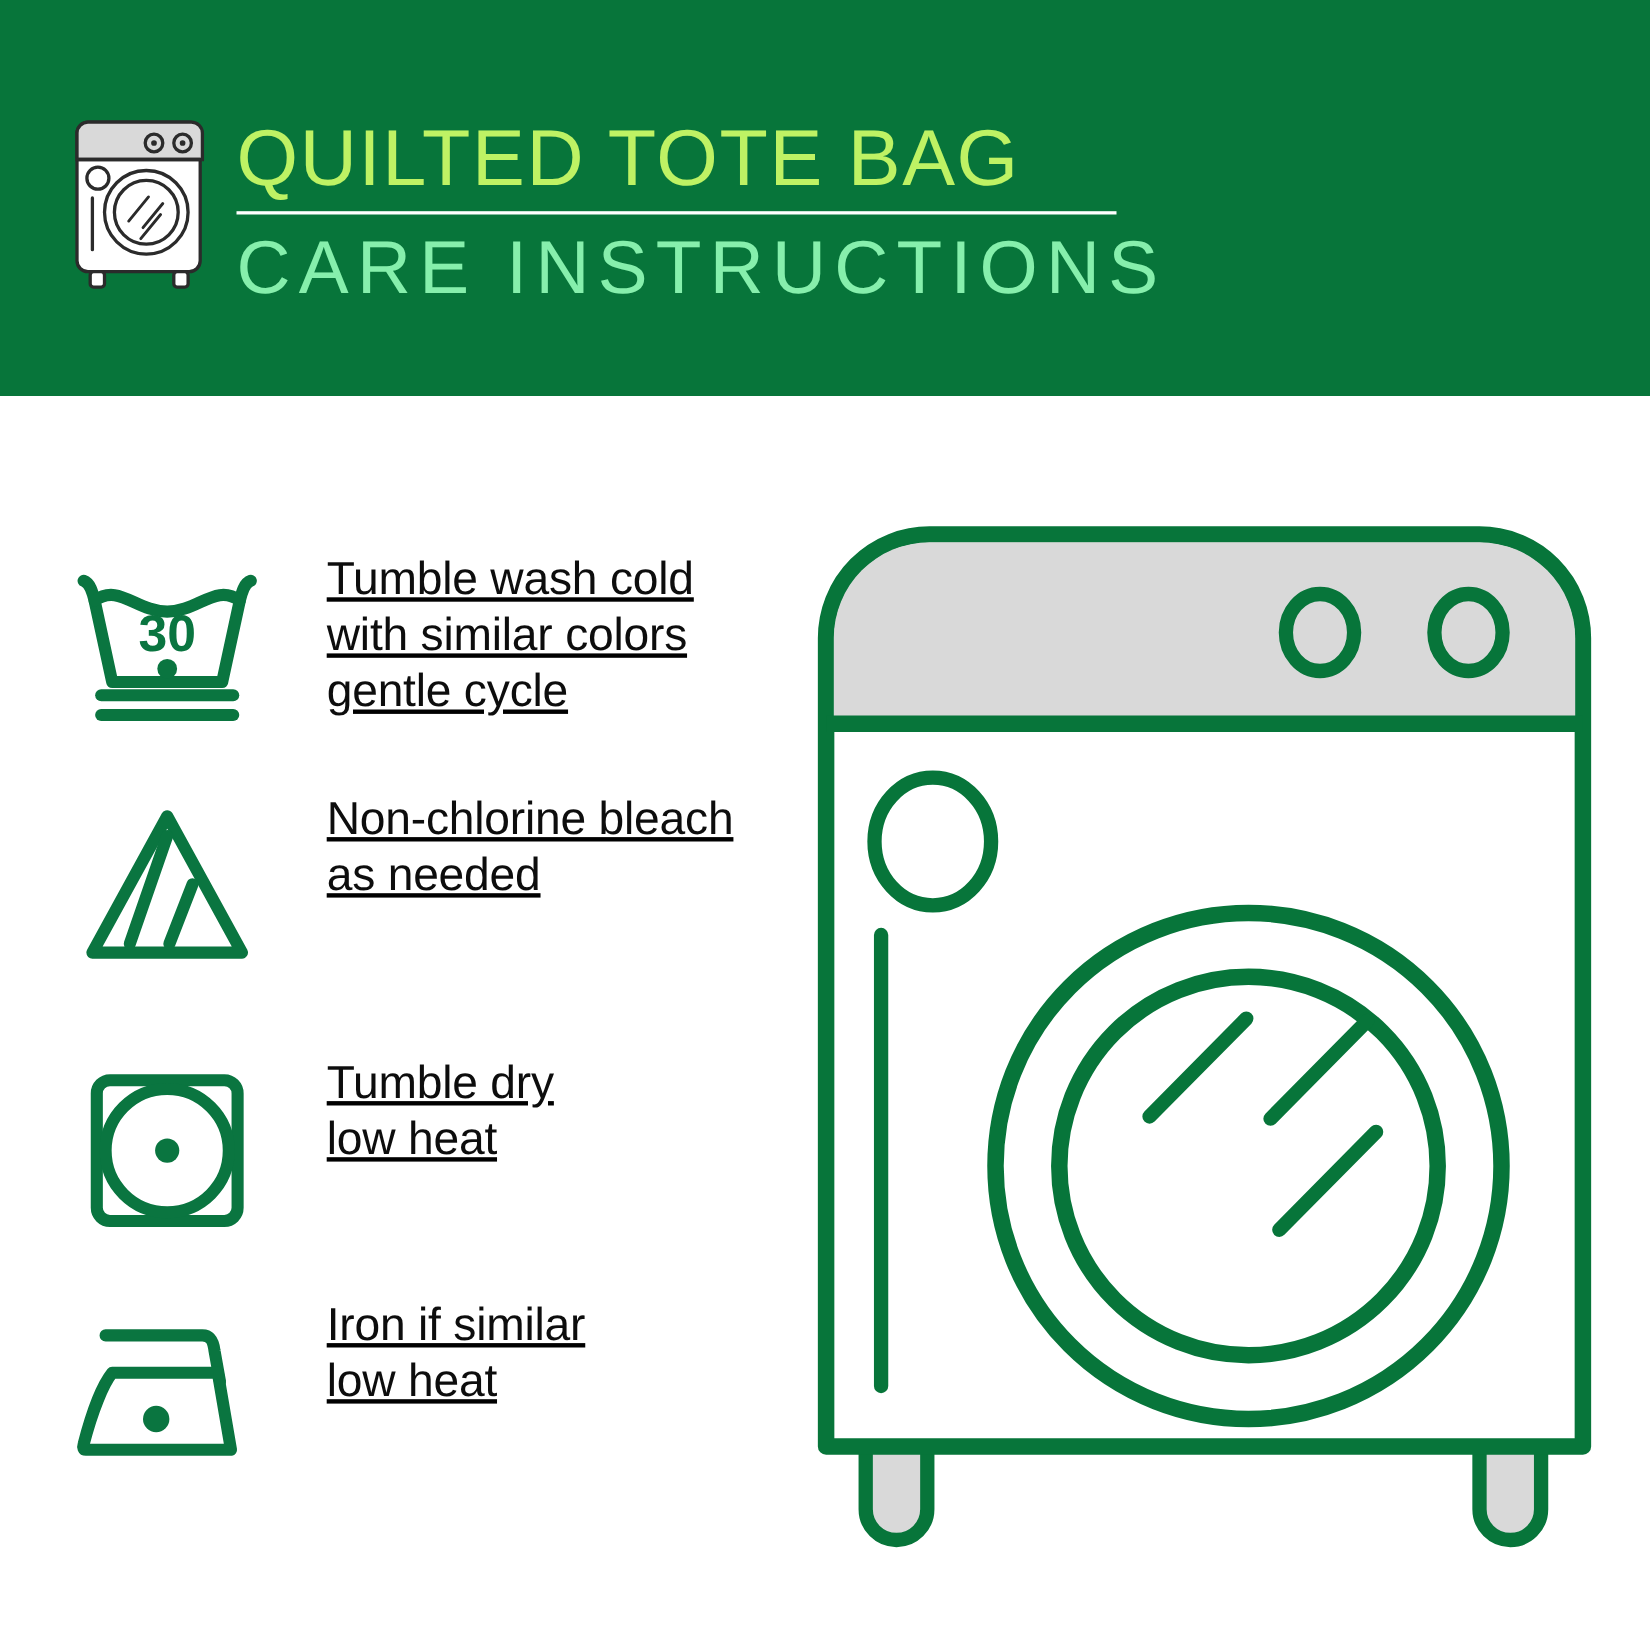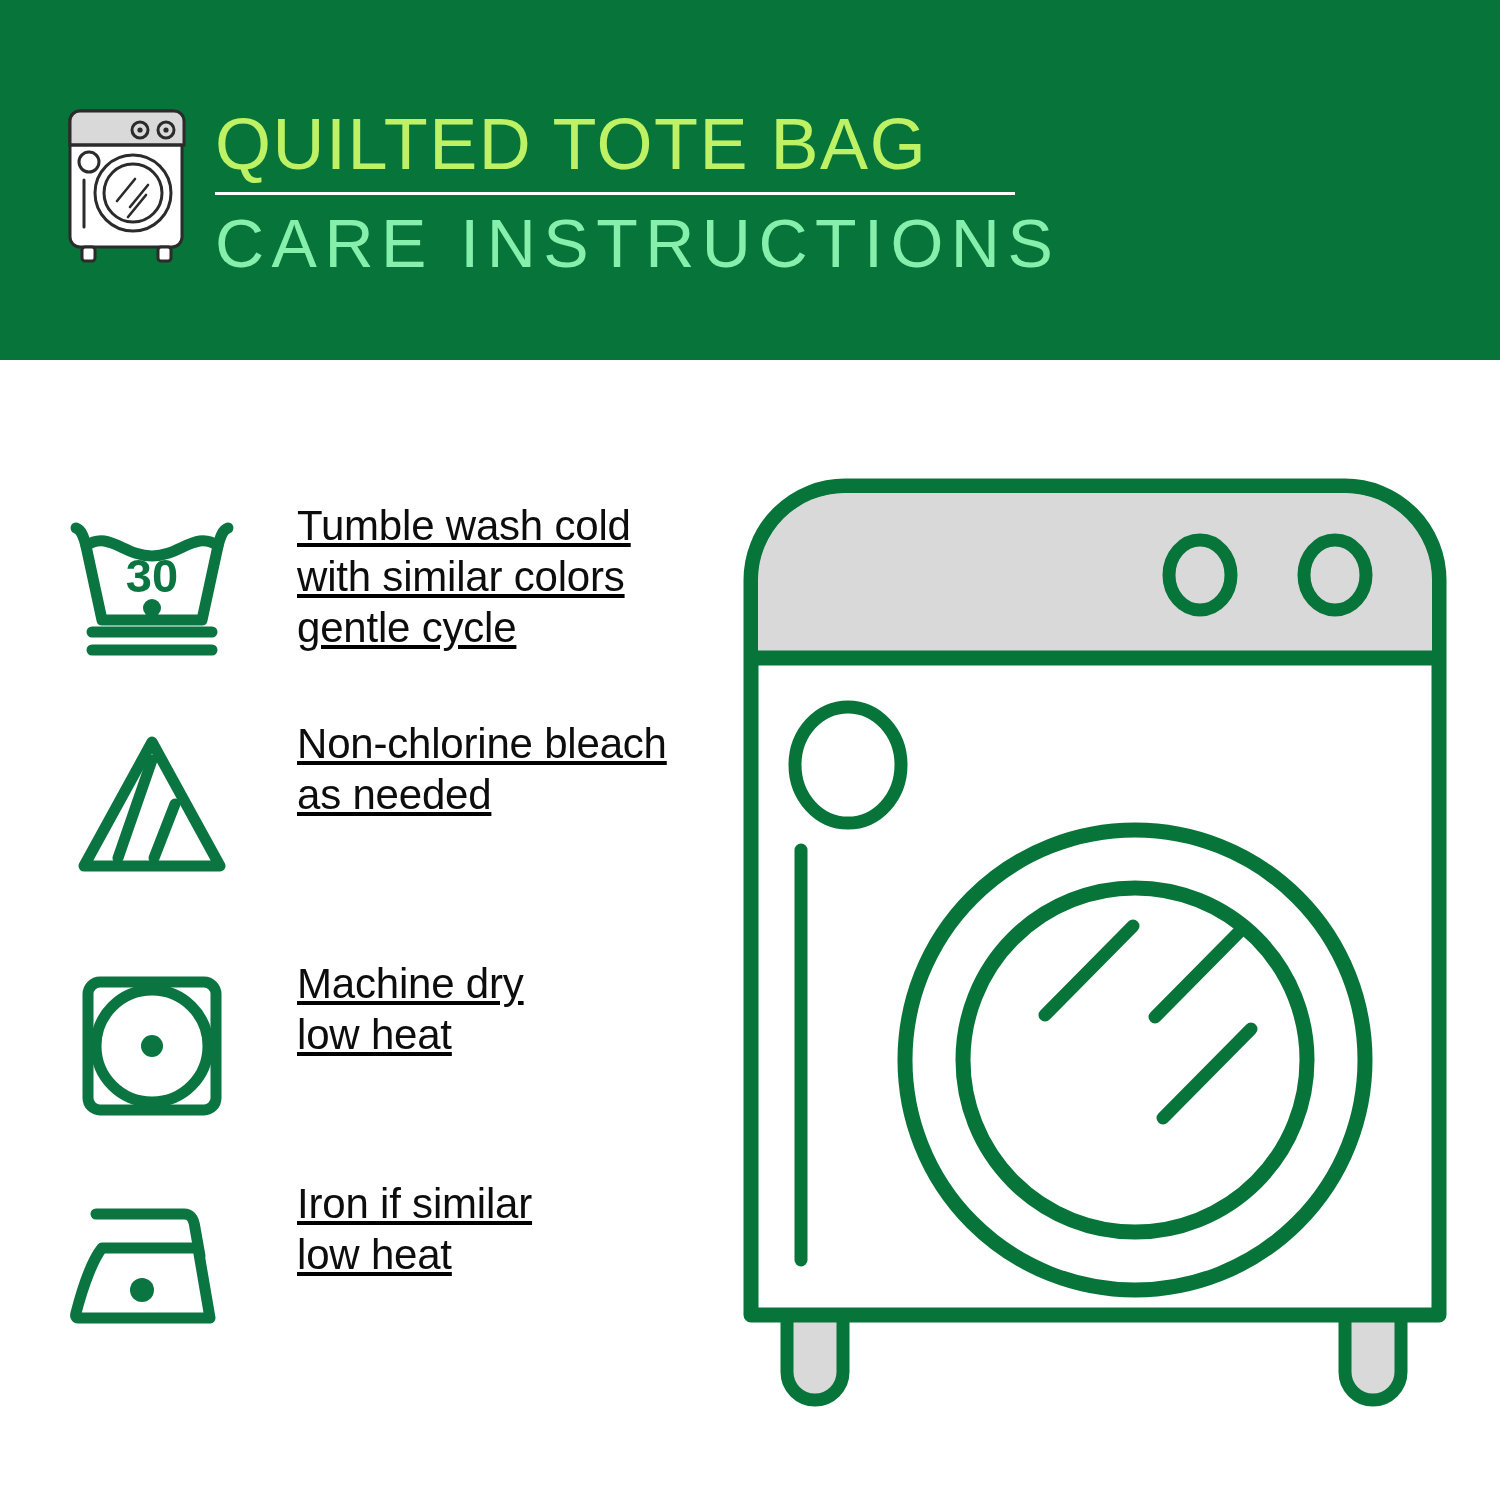--- a/index.html
+++ b/index.html
@@ -192,21 +192,21 @@
   <div class="care-row care-row-2">
     <div class="care-symbol">
       <svg viewBox="0 0 180 160" width="180" height="160" xmlns="http://www.w3.org/2000/svg">
         <g fill="none" stroke="#0a7540" stroke-width="11" stroke-linecap="round" stroke-linejoin="round">
           <rect x="26" y="16" width="128" height="128" rx="12" ry="12"></rect>
           <circle cx="90" cy="80" r="56"></circle>
         </g>
         <circle cx="90" cy="80" r="11" fill="#0a7540"></circle>
       </svg>
     </div>
-    <div class="care-text">Machine dry
+    <div class="care-text">Tumble dry
 low heat</div>
   </div>
 
   <div class="care-row care-row-3">
     <div class="care-symbol">
       <svg viewBox="0 0 180 160" width="180" height="160" xmlns="http://www.w3.org/2000/svg">
         <g fill="none" stroke="#0a7540" stroke-width="11" stroke-linecap="round" stroke-linejoin="round">
 
           <path d="M34 28 H122 C130 28 132 34 133 42 L138 70"></path>
 

